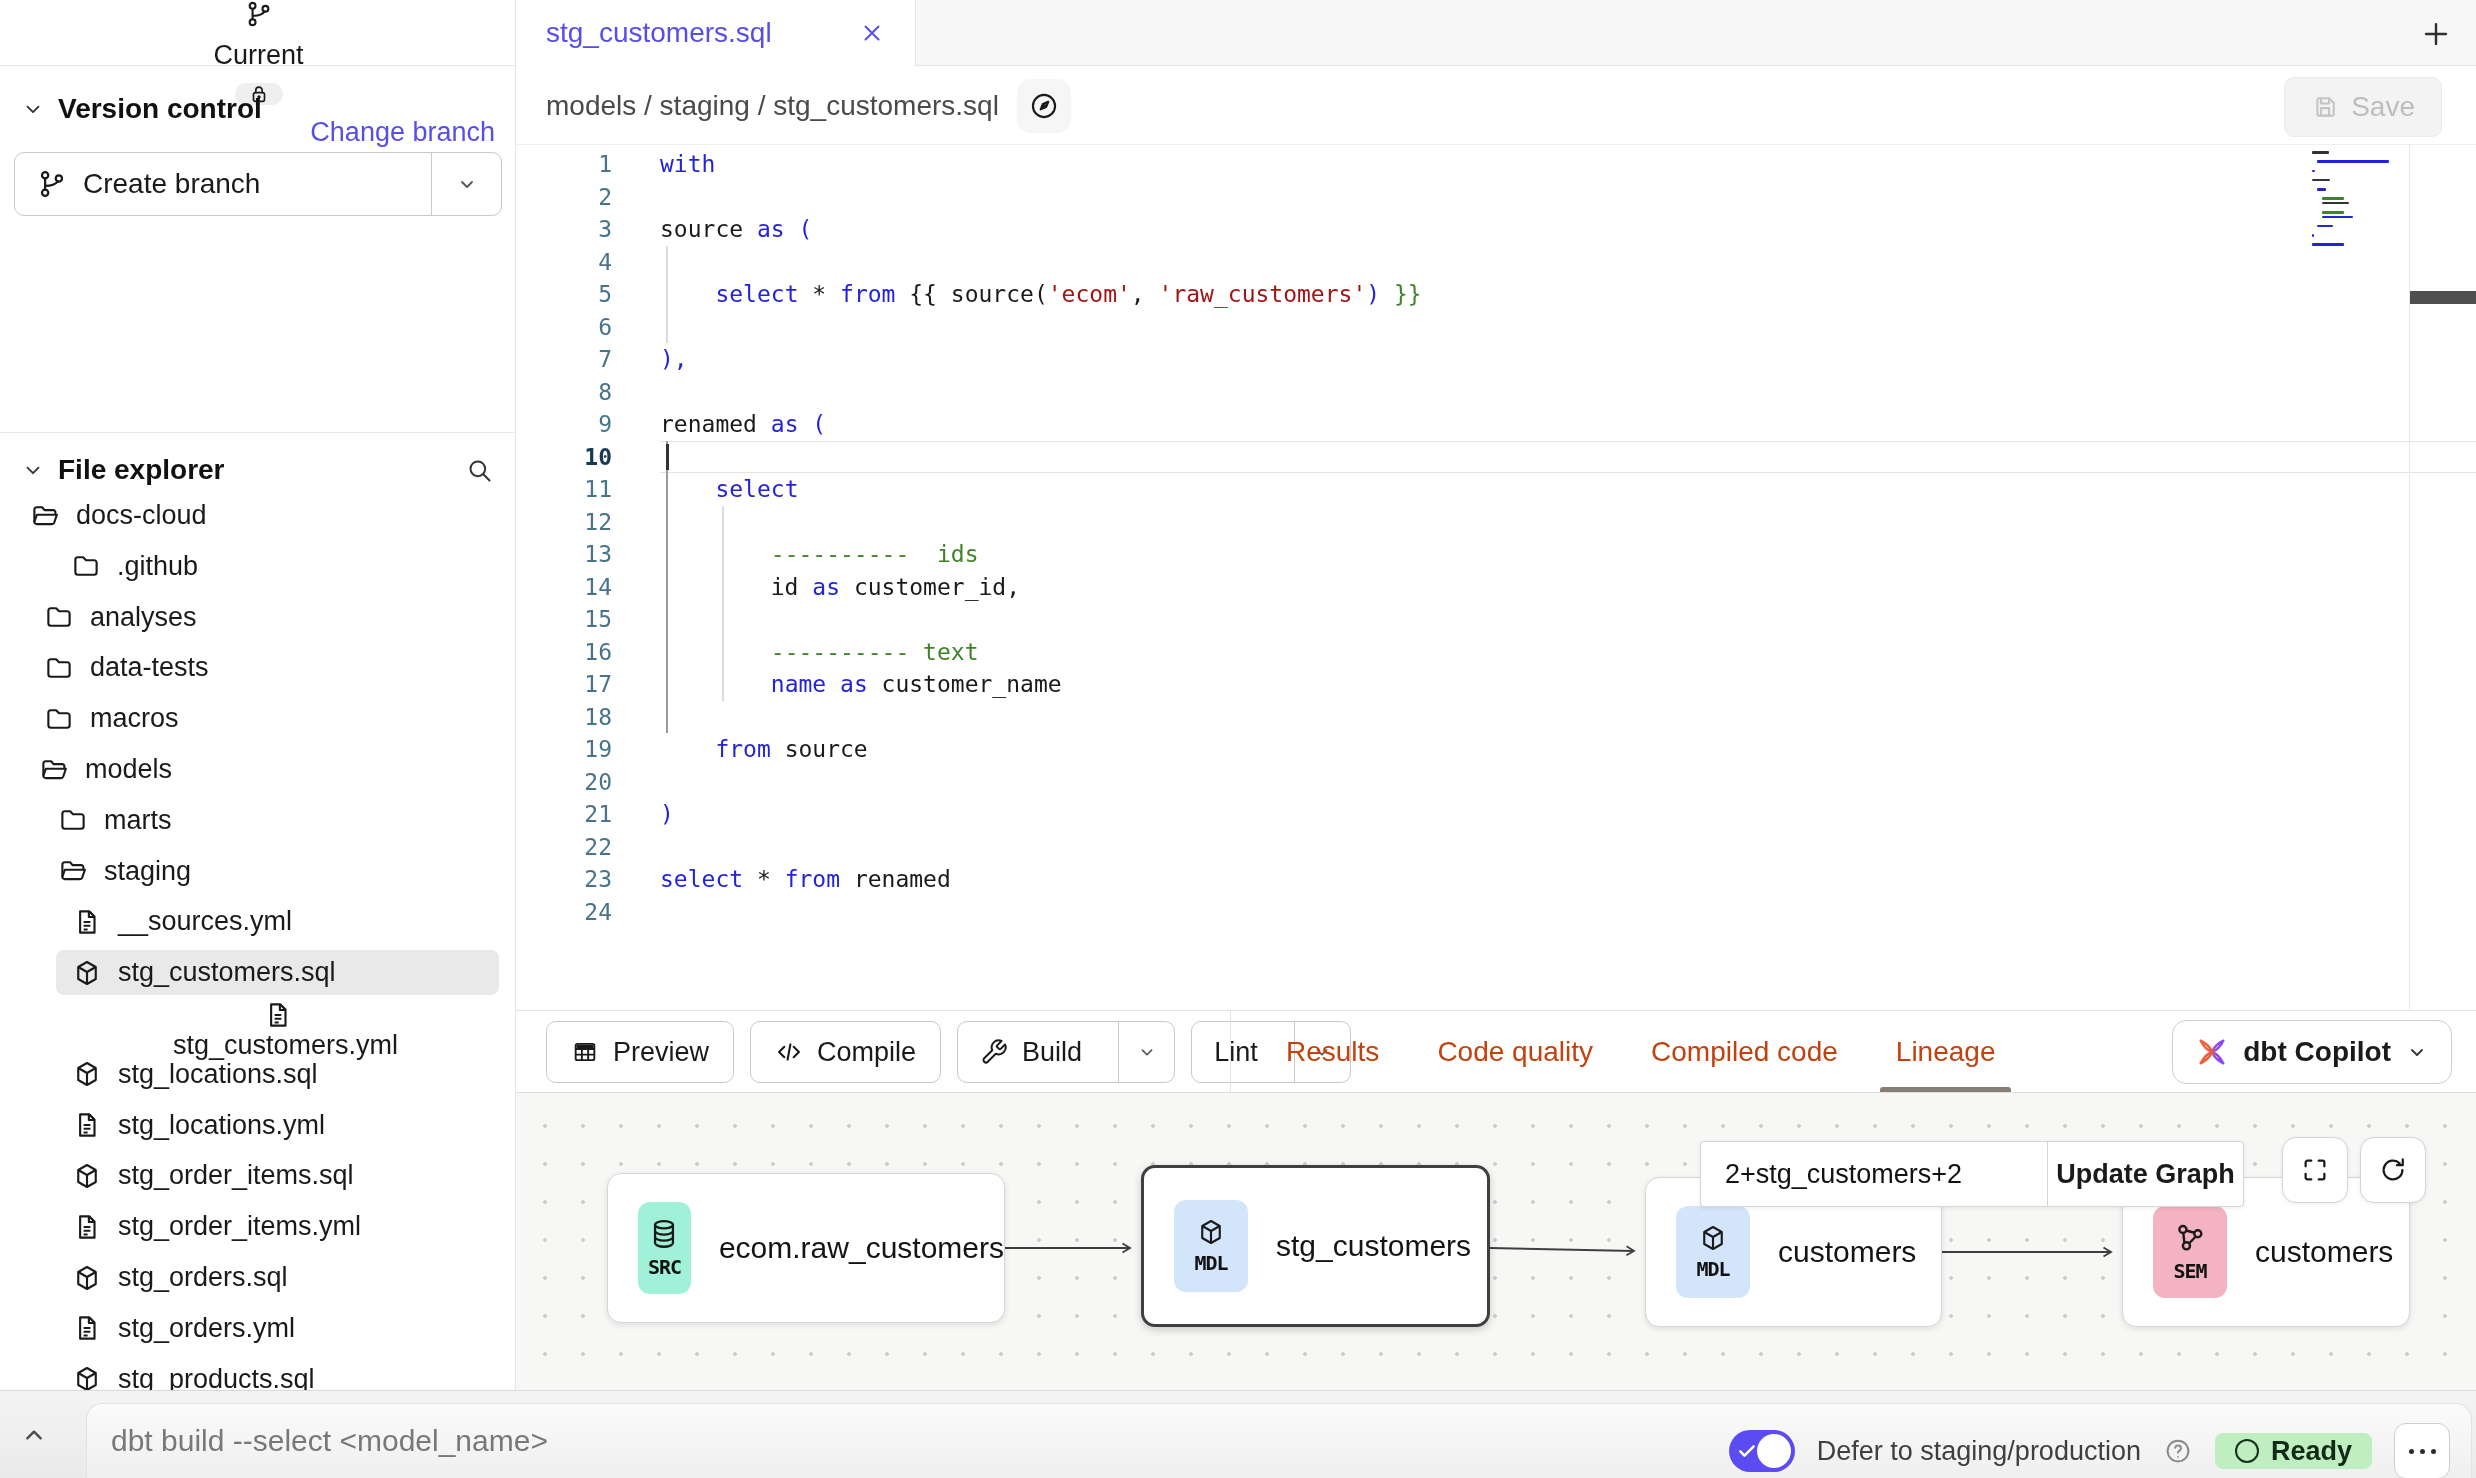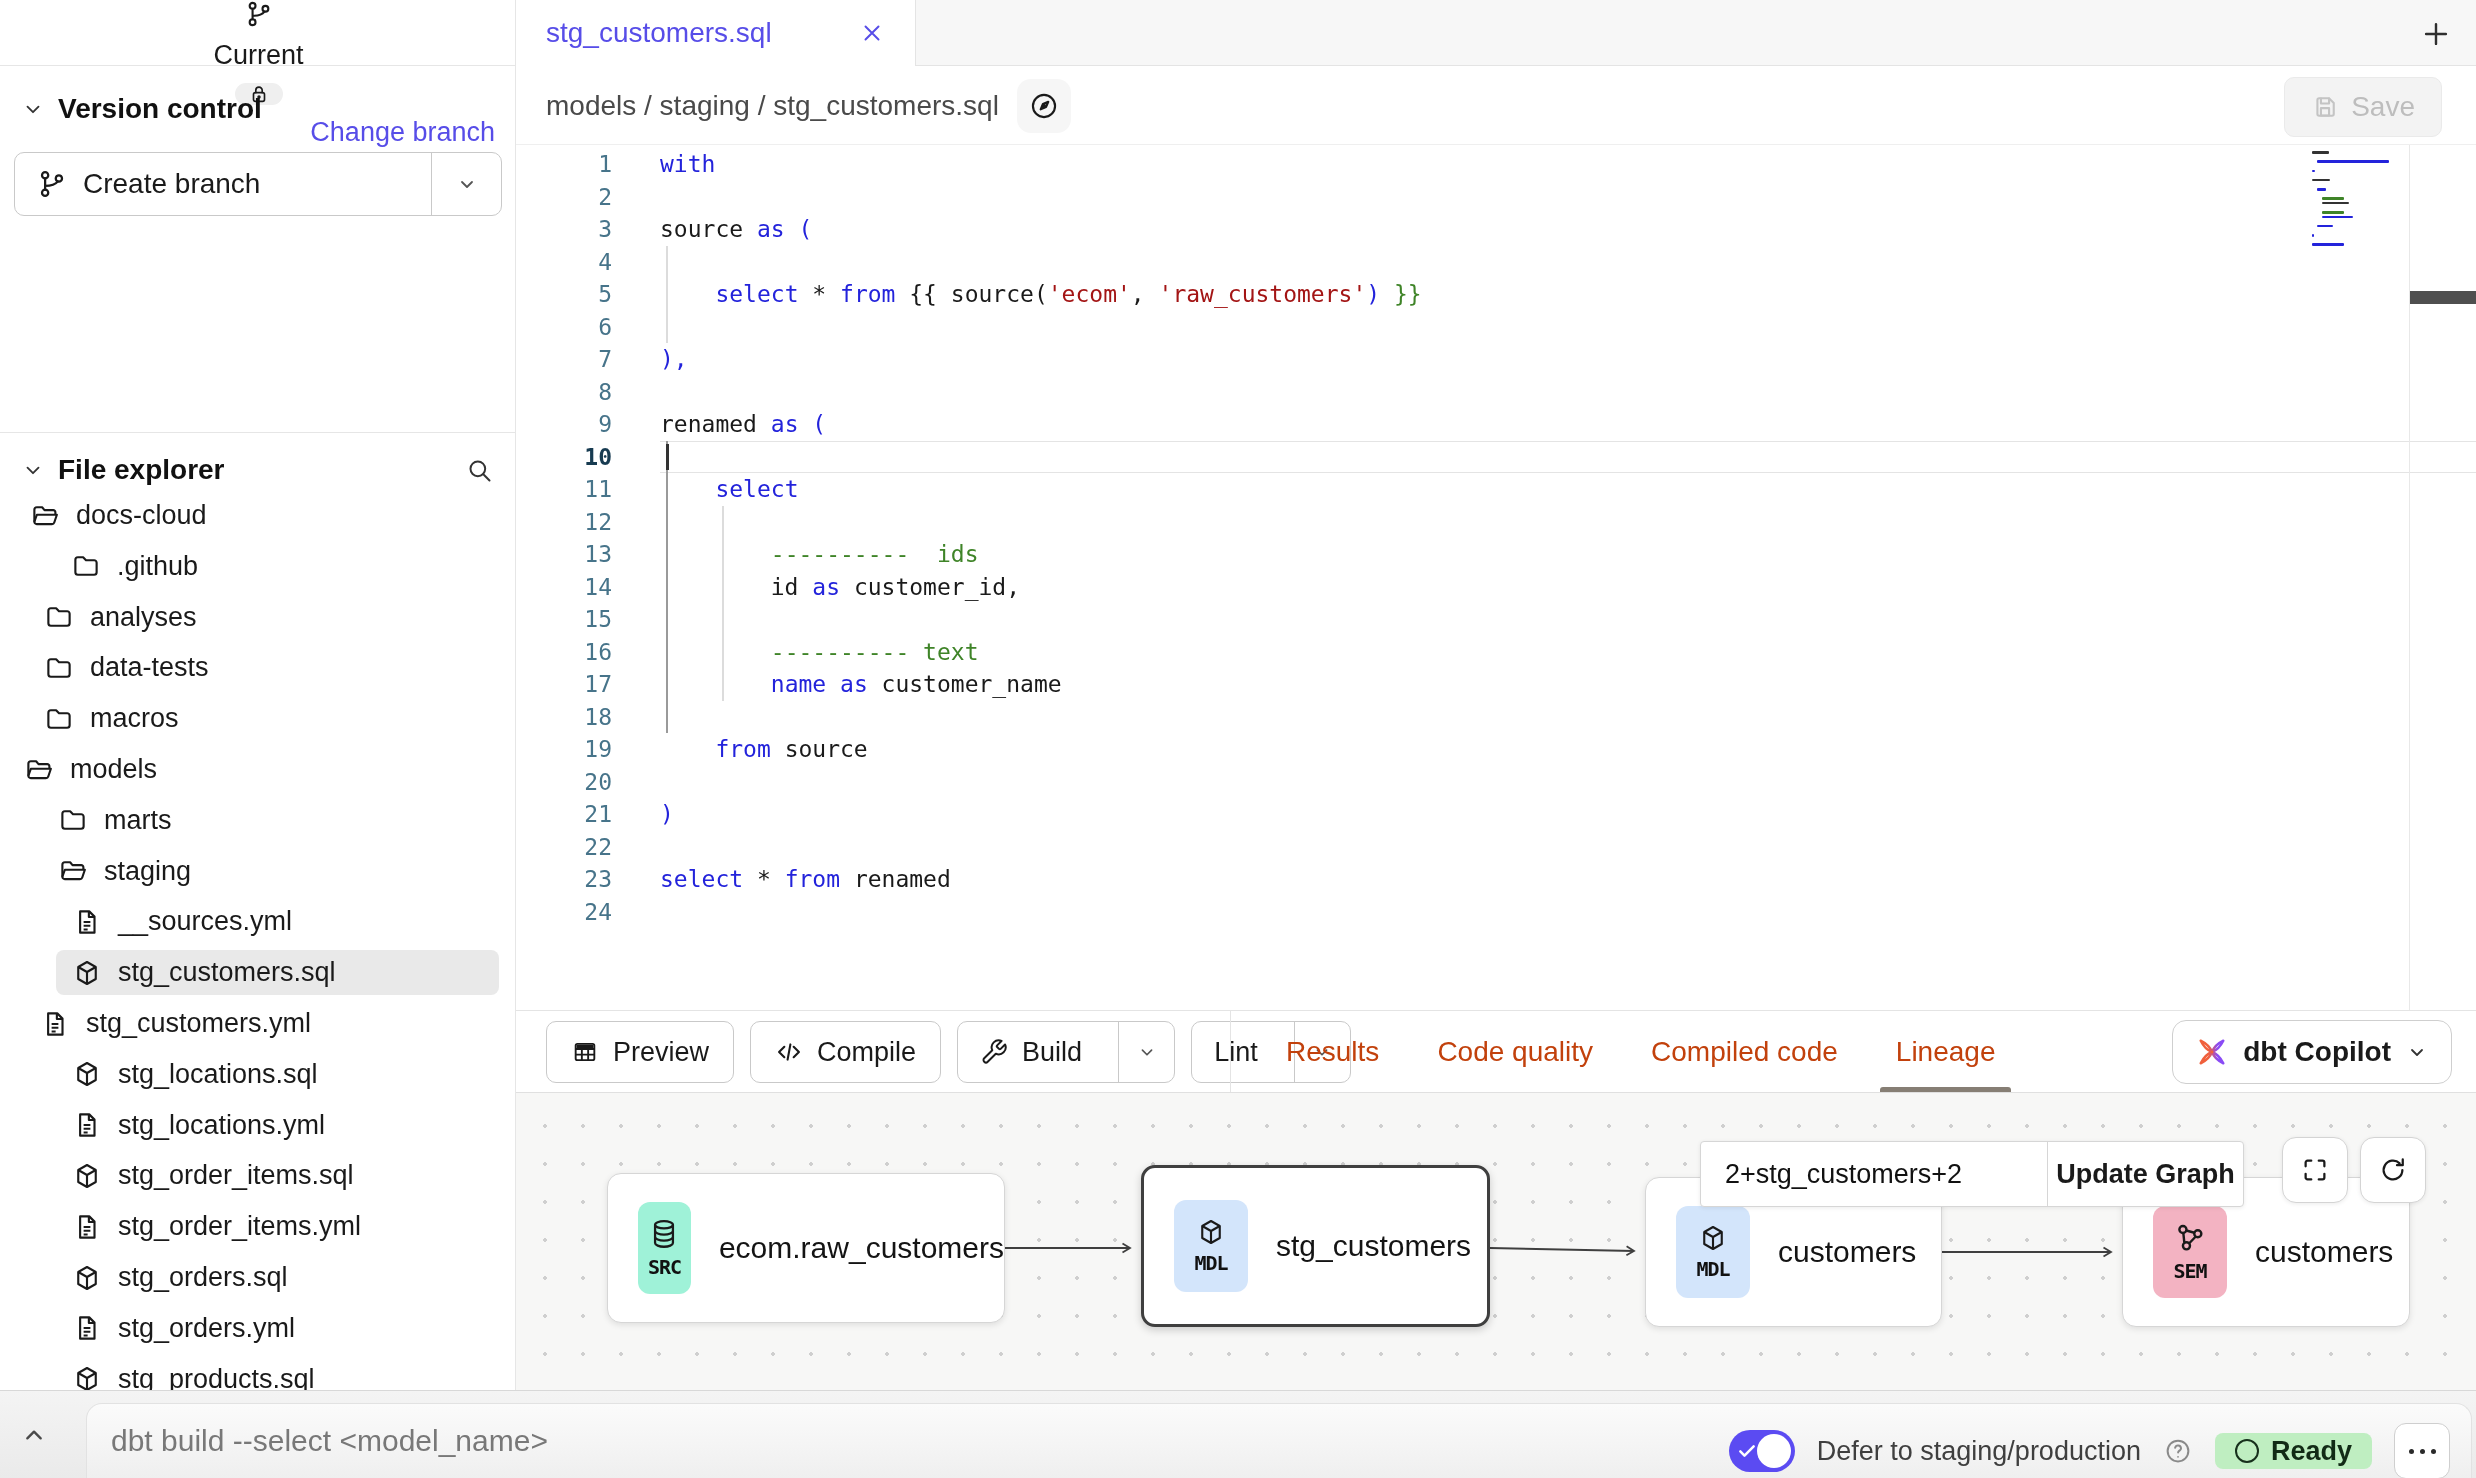--- a/index.html
+++ b/index.html
@@ -213,21 +213,21 @@
           <span class="tlabel">data-tests</span>
         </div>
         <div class="tree-row" style="top: 203.2px; padding-left: 44px;">
           <span class="ticon">
             <svg width="30" height="30" viewBox="0 0 24 24" fill="none" stroke="#1a1a1a" stroke-width="1.7" stroke-linejoin="round">
               <path d="M3.5 7a2 2 0 0 1 2-2h4.2L12 7.4h6.5a2 2 0 0 1 2 2V17a2 2 0 0 1-2 2h-13a2 2 0 0 1-2-2z"></path>
             </svg>
           </span>
           <span class="tlabel">macros</span>
         </div>
-        <div class="tree-row" style="top: 254px; padding-left: 24px;">
+        <div class="tree-row" style="top: 254px; padding-left: 39px;">
           <span class="ticon">
             <svg width="30" height="30" viewBox="0 0 24 24" fill="none" stroke="#1a1a1a" stroke-width="1.7" stroke-linejoin="round">
               <path d="M3.5 16.5V7a2 2 0 0 1 2-2h4.2L11.6 7.3h7a1.7 1.7 0 0 1 1.7 1.7v1.3"></path>
               <path d="M3.5 16.5l2-5.5h16l-2.1 6.2a1.9 1.9 0 0 1-1.8 1.3H5.4a1.9 1.9 0 0 1-1.9-2z"></path>
             </svg>
           </span>
           <span class="tlabel">models</span>
         </div>
         <div class="tree-row" style="top: 304.8px; padding-left: 58px;">
           <span class="ticon">
@@ -258,21 +258,21 @@
         <div class="tree-row" style="top: 457.2px; padding-left: 72px;">
           <span class="hl"></span>
           <span class="ticon">
             <svg width="30" height="30" viewBox="0 0 24 24" fill="none" stroke="#1a1a1a" stroke-width="1.7" stroke-linejoin="round">
               <path d="M12 3.2l7 4v9.6l-7 4-7-4V7.2z"></path>
               <path d="M12 11.2l7-4M12 11.2l-7-4M12 11.2v9.6"></path>
             </svg>
           </span>
           <span class="tlabel">stg_customers.sql</span>
         </div>
-        <div class="tree-row" style="top: 508px; padding-left: 40px;">
+        <div class="tree-row" style="top: 508px; padding-left: 40px; flex-direction: column;">
           <span class="ticon">
             <svg width="30" height="30" viewBox="0 0 24 24" fill="none" stroke="#1a1a1a" stroke-width="1.7" stroke-linejoin="round">
               <path d="M6.5 3.5h7.3l4.2 4.2V20.5H6.5z"></path>
               <path d="M13.5 3.8V8h4.2M9.3 12h5.4M9.3 15h5.4M9.3 18h3.2"></path>
             </svg>
           </span>
           <span class="tlabel">stg_customers.yml</span>
         </div>
         <div class="tree-row" style="top: 558.8px; padding-left: 72px;">
           <span class="ticon">

